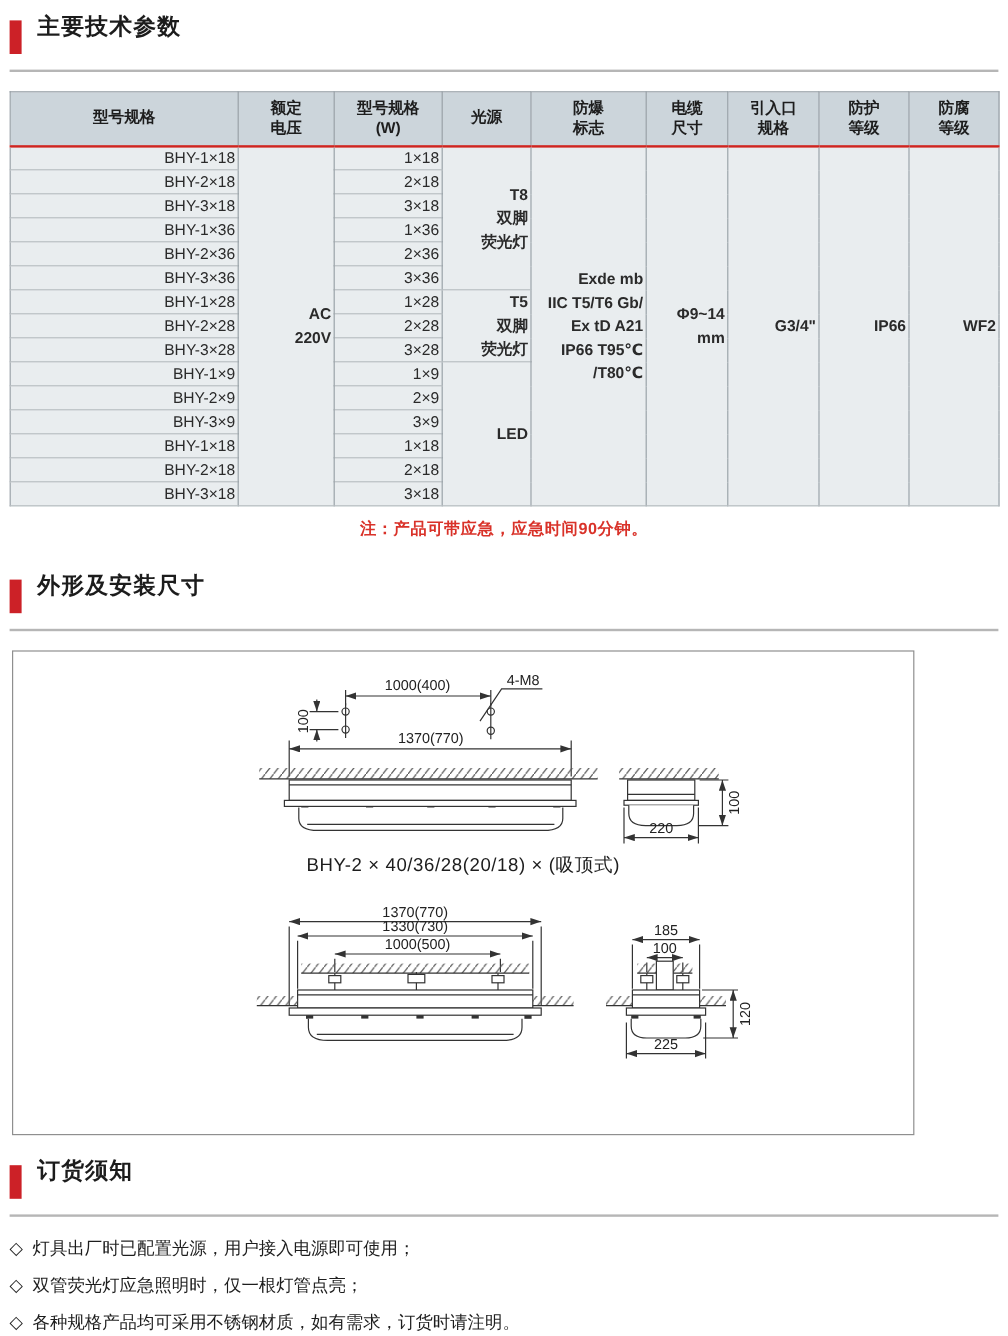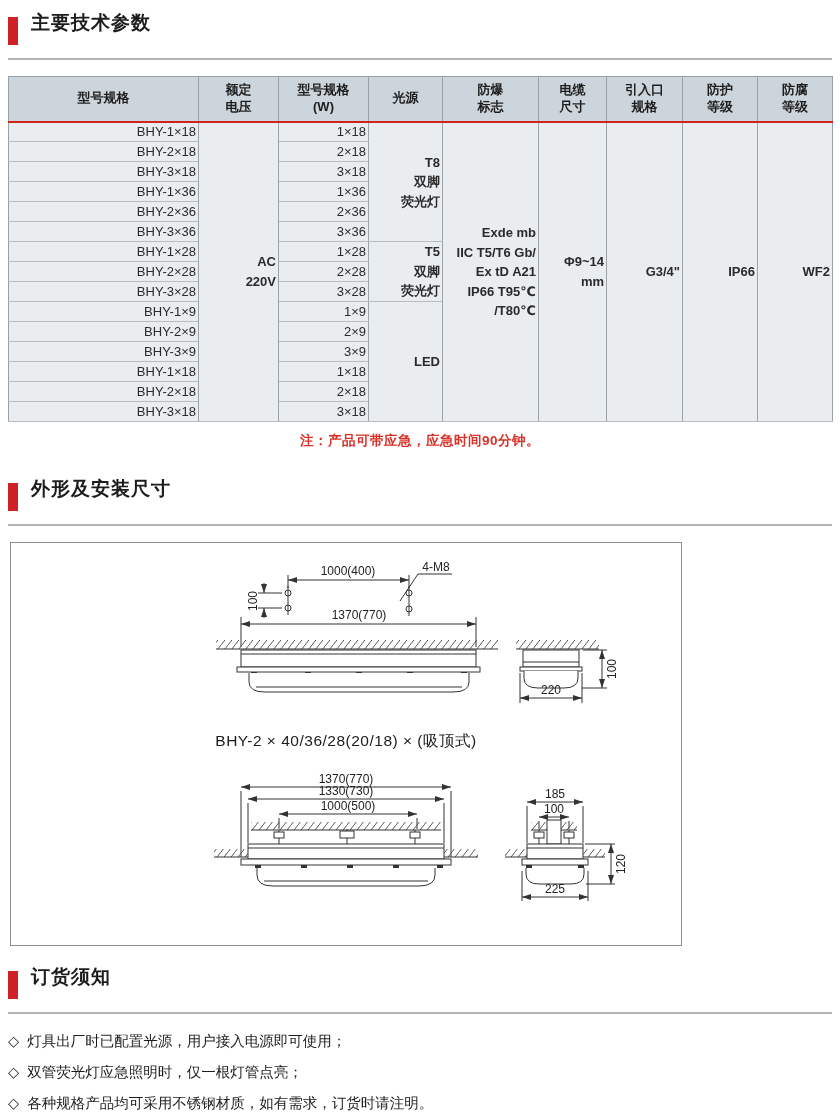--- a/index.html
+++ b/index.html
@@ -46,26 +46,26 @@
   }
   table.params tr td:first-child { border-left: 1px solid #98a1a7; }
   table.params td.merged { line-height: 1.5; font-weight: bold; }
   
   .note {
     color: #d93229; font-weight: bold; font-size: 13.5px;
     margin: 10px 8px 0 8px; letter-spacing: 0.5px; text-align: center;
   }
   
   .drawing-box {
-    margin: 16px 10px 0 10px; width: 672px; height: 404px;
+    margin: 16px 10px 0 10px; width: 752px; height: 404px;
     border: 1px solid #8f8f8f; padding-top: 12px;
   }
   .figure-caption {
     text-align: center; font-size: 15.5px; color: #1d1d1d;
-    height: 20px; line-height: 20px; letter-spacing: 0.5px; margin-top: 20px;
+    height: 20px; line-height: 20px; letter-spacing: 0.5px;
   }
   .fig2 { margin-top: 20px; }
   svg text { font-family: "Liberation Sans", "DejaVu Sans", sans-serif; }
   
   .ordering { margin: 18px 8px 0 8px; font-size: 14.5px; color: #1d1d1d; }
   .order-item { display: flex; margin-bottom: 13px; line-height: 1.25; }
   .diamond { margin-right: 8px; flex: 0 0 auto; }
 </style>
 </head>
 <body>

